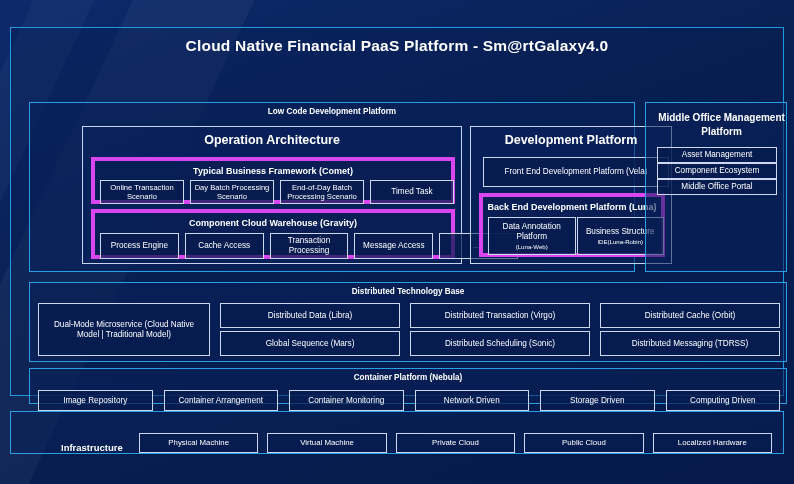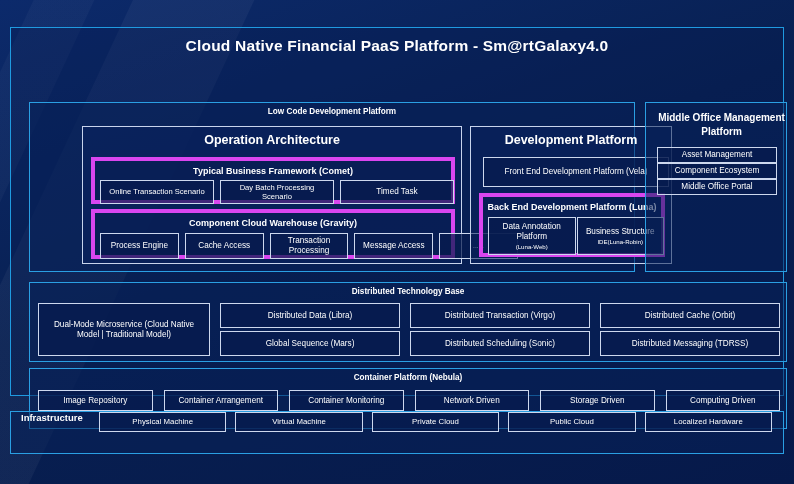--- a/index.html
+++ b/index.html
@@ -208,37 +208,38 @@
     display: flex;
     flex-direction: column;
     gap: 3px;
   }
   #dtb .col .chip { flex: 1; }
 
   
   #container-plat {
     position: absolute;
     left: 18px; top: 340px;
-    width: 758px; height: 61px;
+    width: 758px; height: 36px;
   }
   #container-plat .chips {
     position: absolute;
     left: 8px; top: 21px;
     width: 742px; height: 21px;
     gap: 11px;
   }
   #container-plat .chips .chip { flex: 1; }
 
   
   #infra {
     position: absolute;
     left: 10px; top: 411px;
     width: 774px; height: 43px;
     display: flex;
-    align-items: flex-start;
+    align-items: flex-end;
+    padding-left: 40px;
   }
   #infra-label {
     width: 88px;
     padding-left: 10px;
     font-size: 9.5px;
     font-weight: bold;
     box-sizing: border-box;
   }
   #infra .chips {
     flex: 1;
@@ -264,20 +265,21 @@
       <div class="panel-hdr">Low Code Development Platform</div>
 
       <div id="op-arch" class="panel-white">
         <div class="panel-hdr big">Operation Architecture</div>
 
         <div id="tbf" class="panel-grey">
           <div class="panel-hdr mid">Typical Business Framework (Comet)</div>
           <div class="chips row">
             <div class="chip">Online Transaction Scenario</div>
             <div class="chip">Day Batch Processing Scenario</div>
+            <div class="chip">End-of-Day Batch Processing Scenario</div>
             <div class="chip lg">Timed Task</div>
           </div>
         </div>
 
         <div id="ccw" class="panel-grey">
           <div class="panel-hdr mid">Component Cloud Warehouse (Gravity)</div>
           <div class="chips row">
             <div class="chip lg">Process Engine</div>
             <div class="chip lg">Cache Access</div>
             <div class="chip lg">Transaction Processing</div>

